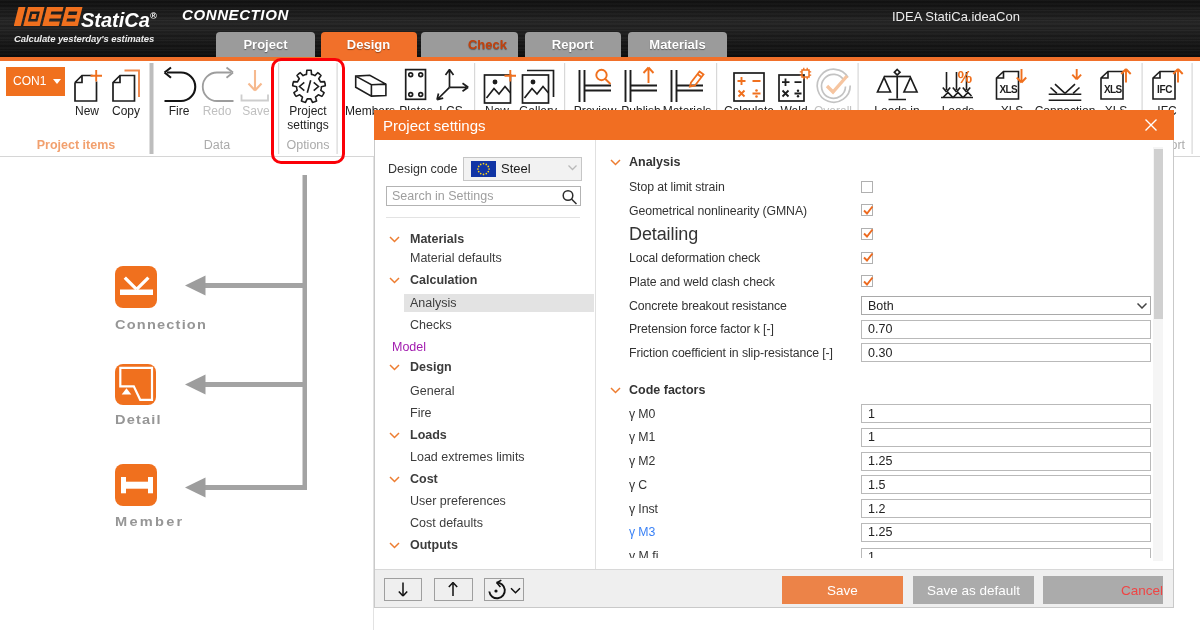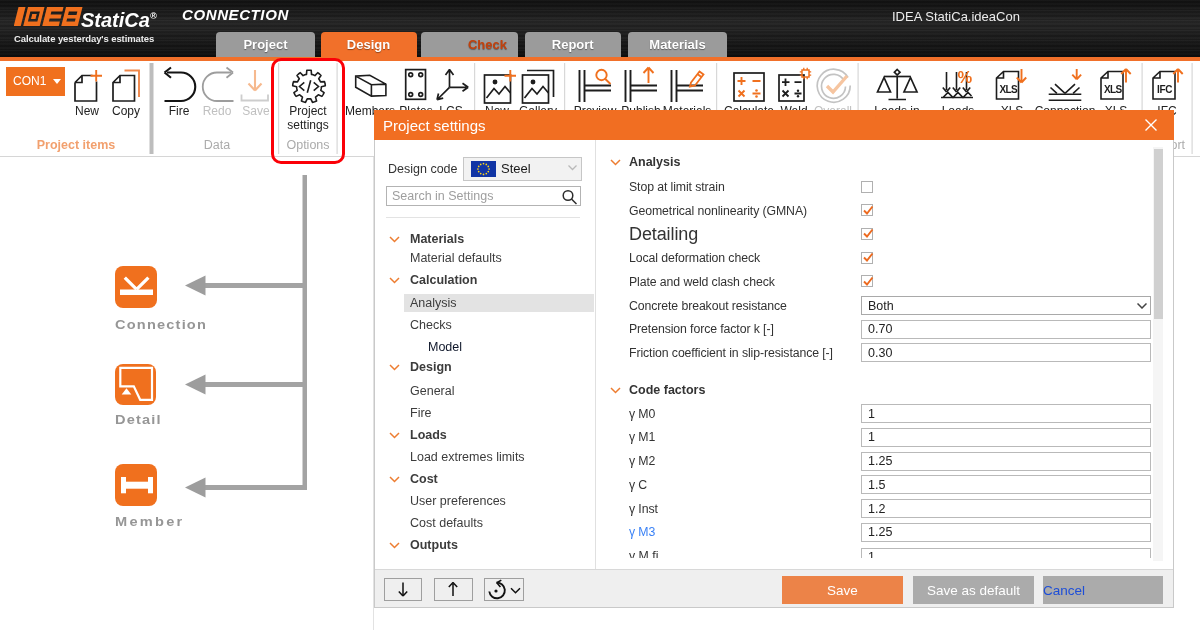--- a/index.html
+++ b/index.html
@@ -22,21 +22,21 @@
 <g transform="translate(4.5,0) skewX(-14)" fill="#f0701e">
   <path d="M0 0 H7 V19 H0 Z"></path>
   <path d="M9.5 0 H26 V19 H9.5 Z M13 4.5 H22.5 V14.5 H13 Z" fill-rule="evenodd"></path>
   <rect x="15.5" y="7" width="4.5" height="5"></rect>
   <path d="M28.5 0 H45 V19 H28.5 Z M34 4.5 H45 V7.5 H34 Z M34 11.5 H45 V14.5 H34 Z" fill-rule="evenodd"></path>
   <path d="M47.5 0 H64 V19 H47.5 Z M51.5 4.5 H60 V8 H51.5 Z M51.5 11.5 H60 V14.5 H51.5 Z" fill-rule="evenodd"></path>
 </g>
 </svg>
 <div class="txt" style="left:81px;top:3px;height:26px;line-height:26px;font-size:20px;font-weight:bold;font-style:italic;color:#fff">StatiCa<span style="font-size:9px;vertical-align:8px">®</span></div>
 <div class="txt" style="left:182px;top:3px;height:24px;line-height:24px;font-size:15px;font-weight:bold;font-style:italic;color:#fff;letter-spacing:.6px">CONNECTION</div>
-<div class="txt" style="left:14px;top:33px;height:11px;line-height:11px;font-size:9.5px;font-weight:bold;color:#ededed;letter-spacing:-0.1px">Calculate yesterday's estimates</div>
+<div class="txt" style="left:14px;top:33px;height:11px;line-height:11px;font-size:9.5px;font-weight:bold;font-style:italic;color:#ededed;letter-spacing:-0.1px">Calculate yesterday's estimates</div>
 <div class="txt" style="left:892px;top:10px;height:14px;line-height:14px;font-size:13px;color:#ececec">IDEA StatiCa.ideaCon</div>
 
 <div class="abs" style="left:216px;top:31.5px;width:99px;height:26px;background:#9b9b9b;border-radius:4px 4px 0 0"></div>
 <div class="abs" style="left:320.5px;top:31.5px;width:96px;height:26px;background:#f1702a;border-radius:4px 4px 0 0"></div>
 <div class="abs" style="left:421px;top:31.5px;width:96.5px;height:26px;background:#9b9b9b;border-radius:4px 4px 0 0"></div>
 <div class="abs" style="left:524.5px;top:31.5px;width:96.5px;height:26px;background:#9b9b9b;border-radius:4px 4px 0 0"></div>
 <div class="abs" style="left:628px;top:31.5px;width:99px;height:26px;background:#9b9b9b;border-radius:4px 4px 0 0"></div>
 <div class="txt" style="left:216px;top:36px;width:99px;height:17px;line-height:17px;font-size:13px;font-weight:bold;color:#fff;text-align:center;text-shadow:0 1px 1px rgba(0,0,0,.4)">Project</div>
 <div class="txt" style="left:320.5px;top:36px;width:96px;height:17px;line-height:17px;font-size:13px;font-weight:bold;color:#fff;text-align:center;text-shadow:0 1px 1px rgba(0,0,0,.4)">Design</div>
 <div class="txt" style="left:421px;top:36px;width:86px;height:17px;line-height:17px;font-size:13px;font-weight:bold;color:#c2410c;text-align:right;text-shadow:0 1px 1px rgba(0,0,0,.4)">Check</div>
@@ -341,21 +341,21 @@
         <path d="M1 1 L5.5 5.5 L10 1" stroke="#ed7d31" stroke-width="1.5" fill="none"></path>
       </svg>
       <div class="txt" style="left:410px;top:230.7px;height:16px;line-height:16px;font-size:12.5px;color:#3c3c3c;font-weight:bold;">Materials</div>
       <div class="txt" style="left:410px;top:250.39999999999998px;height:16px;line-height:16px;font-size:12.5px;color:#3c3c3c;">Material defaults</div>
       <svg class="abs" style="left:389px;top:277.4px" width="11" height="7" viewBox="0 0 11 7">
         <path d="M1 1 L5.5 5.5 L10 1" stroke="#ed7d31" stroke-width="1.5" fill="none"></path>
       </svg>
       <div class="txt" style="left:410px;top:272.4px;height:16px;line-height:16px;font-size:12.5px;color:#3c3c3c;font-weight:bold;">Calculation</div>
       <div class="txt" style="left:410px;top:294.9px;height:16px;line-height:16px;font-size:12.5px;color:#3c3c3c;">Analysis</div>
       <div class="txt" style="left:410px;top:317.4px;height:16px;line-height:16px;font-size:12.5px;color:#3c3c3c;">Checks</div>
-      <div class="txt" style="left:428px;top:339.4px;height:16px;line-height:16px;font-size:12.5px;color:#0f172a;">Model</div>
+      <div class="txt" style="left:392px;top:339.4px;height:16px;line-height:16px;font-size:12.5px;color:#a21caf;">Model</div>
       <svg class="abs" style="left:389px;top:364.1px" width="11" height="7" viewBox="0 0 11 7">
         <path d="M1 1 L5.5 5.5 L10 1" stroke="#ed7d31" stroke-width="1.5" fill="none"></path>
       </svg>
       <div class="txt" style="left:410px;top:359.1px;height:16px;line-height:16px;font-size:12.5px;color:#3c3c3c;font-weight:bold;">Design</div>
       <div class="txt" style="left:410px;top:382.8px;height:16px;line-height:16px;font-size:12.5px;color:#3c3c3c;">General</div>
       <div class="txt" style="left:410px;top:404.7px;height:16px;line-height:16px;font-size:12.5px;color:#3c3c3c;">Fire</div>
       <svg class="abs" style="left:389px;top:431.7px" width="11" height="7" viewBox="0 0 11 7">
         <path d="M1 1 L5.5 5.5 L10 1" stroke="#ed7d31" stroke-width="1.5" fill="none"></path>
       </svg>
       <div class="txt" style="left:410px;top:426.7px;height:16px;line-height:16px;font-size:12.5px;color:#3c3c3c;font-weight:bold;">Loads</div>
@@ -459,15 +459,15 @@
     <path stroke-width="1.6" d="M112.9 4.7 L117.3 2.1 M112.9 4.7 L116.4 8.9"></path>
   </g>
   <circle cx="112" cy="13" r="1.6" fill="#111"></circle>
   <path d="M127 10.3 L131.5 14.8 L136 10.3" stroke="#111" stroke-width="1.5" fill="none"></path>
 </svg>
 <div class="abs" style="left:782px;top:576px;width:121px;height:28px;background:#ec8348"></div>
 <div class="txt" style="left:782px;top:582px;width:121px;height:17px;line-height:17px;font-size:13.5px;color:#fff;text-align:center">Save</div>
 <div class="abs" style="left:913px;top:576px;width:121px;height:28px;background:#ababab"></div>
 <div class="txt" style="left:913px;top:582px;width:121px;height:17px;line-height:17px;font-size:13.5px;color:#fff;text-align:center">Save as default</div>
 <div class="abs" style="left:1043px;top:576px;width:120px;height:28px;background:#ababab"></div>
-<div class="txt" style="left:1043px;top:582px;width:120px;height:17px;line-height:17px;font-size:13.5px;color:#1d4ed8;text-align:left">Cancel</div>
+<div class="txt" style="left:1043px;top:582px;width:120px;height:17px;line-height:17px;font-size:13.5px;color:#ef4444;text-align:right">Cancel</div>
 
 </div>
 
 </body></html>

